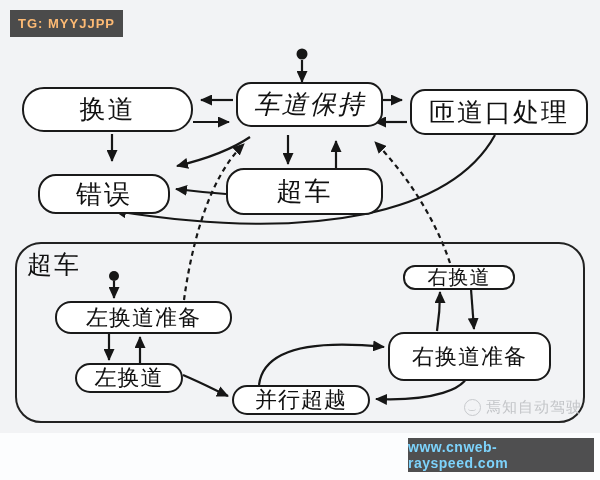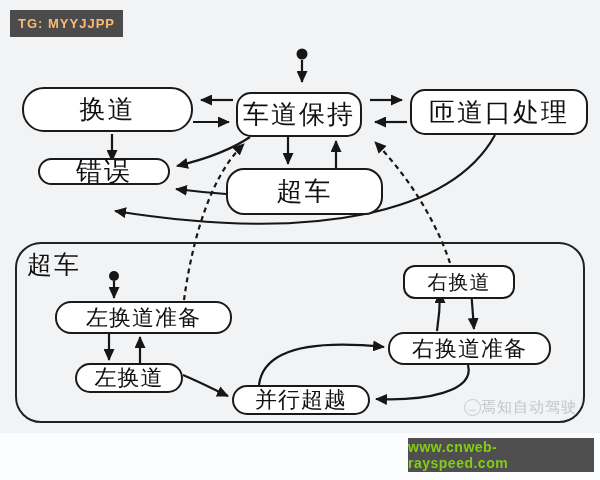--- a/index.html
+++ b/index.html
@@ -3,32 +3,32 @@
 <meta charset="utf-8">
 <style>
   html,body{margin:0;padding:0;}
   body{font-family:"Liberation Sans","DejaVu Sans",sans-serif;background:#ffffff;}
   .canvas{position:relative;width:600px;height:480px;background:#f2f3f5;overflow:hidden;}
   .bottom-strip{position:absolute;left:0;top:433px;width:600px;height:47px;background:#fcfdfe;}
   .tag-box{position:absolute;left:10px;top:10px;width:113px;height:27px;background:#4b4b4b;
            color:#fdba74;font-size:13px;font-weight:bold;letter-spacing:1px;
            display:flex;align-items:center;justify-content:center;}
   .url-box{position:absolute;left:408px;top:438px;width:186px;height:34px;background:#4f4f50;
-           color:#84cc16;font-size:14px;font-weight:600;letter-spacing:.5px;
+           color:#7dd3fc;font-size:14px;font-weight:600;letter-spacing:.5px;
            display:flex;align-items:center;justify-content:center;}
   svg.edges{position:absolute;left:0;top:0;}
   .node{position:absolute;box-sizing:border-box;background:#ffffff;border:2.2px solid #1a1a1a;
         color:#111;display:flex;align-items:center;justify-content:center;
         letter-spacing:2px;white-space:nowrap;}
   .top-node{font-size:26px;}
   .sub-node{font-size:22px;border-width:2px;letter-spacing:1px;}
   .sub-frame{position:absolute;box-sizing:border-box;left:15px;top:242px;width:570px;height:181px;
              border:2.6px solid #222;border-radius:26px;background:transparent;}
   .sub-title{position:absolute;left:27px;top:248px;font-size:25px;color:#111;letter-spacing:2px;}
-  .watermark{position:absolute;left:464px;top:398px;display:flex;align-items:center;
+  .watermark{position:absolute;left:464px;top:398px;display:flex;align-items:center;gap:5px;
              color:#c3c5c8;font-size:15px;letter-spacing:1px;}
   .wm-icon{width:17px;height:17px;border:1.6px solid #c8cacd;border-radius:50%;
            box-sizing:border-box;position:relative;}
   .wm-icon:after{content:"";position:absolute;left:3px;top:6px;width:8px;height:4px;
            border-bottom:1.6px solid #c8cacd;border-radius:50%;}
 </style>
 </head>
 <body>
 
 <div class="canvas">
@@ -67,30 +67,30 @@
       <path d="M468 365 C475 392 425 401 376 399" marker-end="url(#ah)"></path>
       <path d="M437 331 C439 318 440 305 440 292" marker-end="url(#ah)"></path>
       <path d="M471 289 C472 302 473 316 474 329" marker-end="url(#ah)"></path>
     </g>
   </svg>
 
   <div class="sub-frame"></div>
   <div class="sub-title">超车</div>
 
   <div class="node top-node" style="left:22px;top:87px;width:171px;height:45px;border-radius:22px;text-align:center;">换道</div>
-  <div class="node top-node" style="left:236px;top:92px;width:126px;height:45px;border-radius:15px;">车道保持</div>
+  <div class="node top-node" style="left:236px;top:82px;width:147px;height:45px;border-radius:15px;font-style:italic;">车道保持</div>
   <div class="node top-node" style="left:410px;top:89px;width:178px;height:46px;border-radius:15px;">匝道口处理</div>
-  <div class="node top-node" style="left:38px;top:158px;width:132px;height:27px;border-radius:18px;">错误</div>
+  <div class="node top-node" style="left:38px;top:174px;width:132px;height:40px;border-radius:18px;">错误</div>
   <div class="node top-node" style="left:226px;top:168px;width:157px;height:47px;border-radius:18px;">超车</div>
 
   <div class="node sub-node" style="left:55px;top:301px;width:177px;height:33px;border-radius:16px;text-align:center;">左换道准备</div>
   <div class="node sub-node" style="left:75px;top:363px;width:108px;height:30px;border-radius:15px;">左换道</div>
   <div class="node sub-node" style="left:232px;top:385px;width:138px;height:30px;border-radius:15px;">并行超越</div>
-  <div class="node sub-node" style="left:388px;top:332px;width:163px;height:33px;border-radius:16px;font-family:Liberation Mono, monospace;">右换道准备</div>
-  <div class="node sub-node" style="left:403px;top:265px;width:112px;height:34px;border-radius:12px;font-size:20px;">右换道</div>
+  <div class="node sub-node" style="left:388px;top:332px;width:163px;height:49px;border-radius:16px;font-family:Liberation Mono, monospace;">右换道准备</div>
+  <div class="node sub-node" style="left:403px;top:265px;width:112px;height:25px;border-radius:12px;font-size:20px;">右换道</div>
 
   <div class="tag-box">
     <span>TG: MYYJJPP</span>
   </div>
 
   <div class="watermark">
     <span class="wm-icon"></span>
     <span>焉知自动驾驶</span>
   </div>
 

